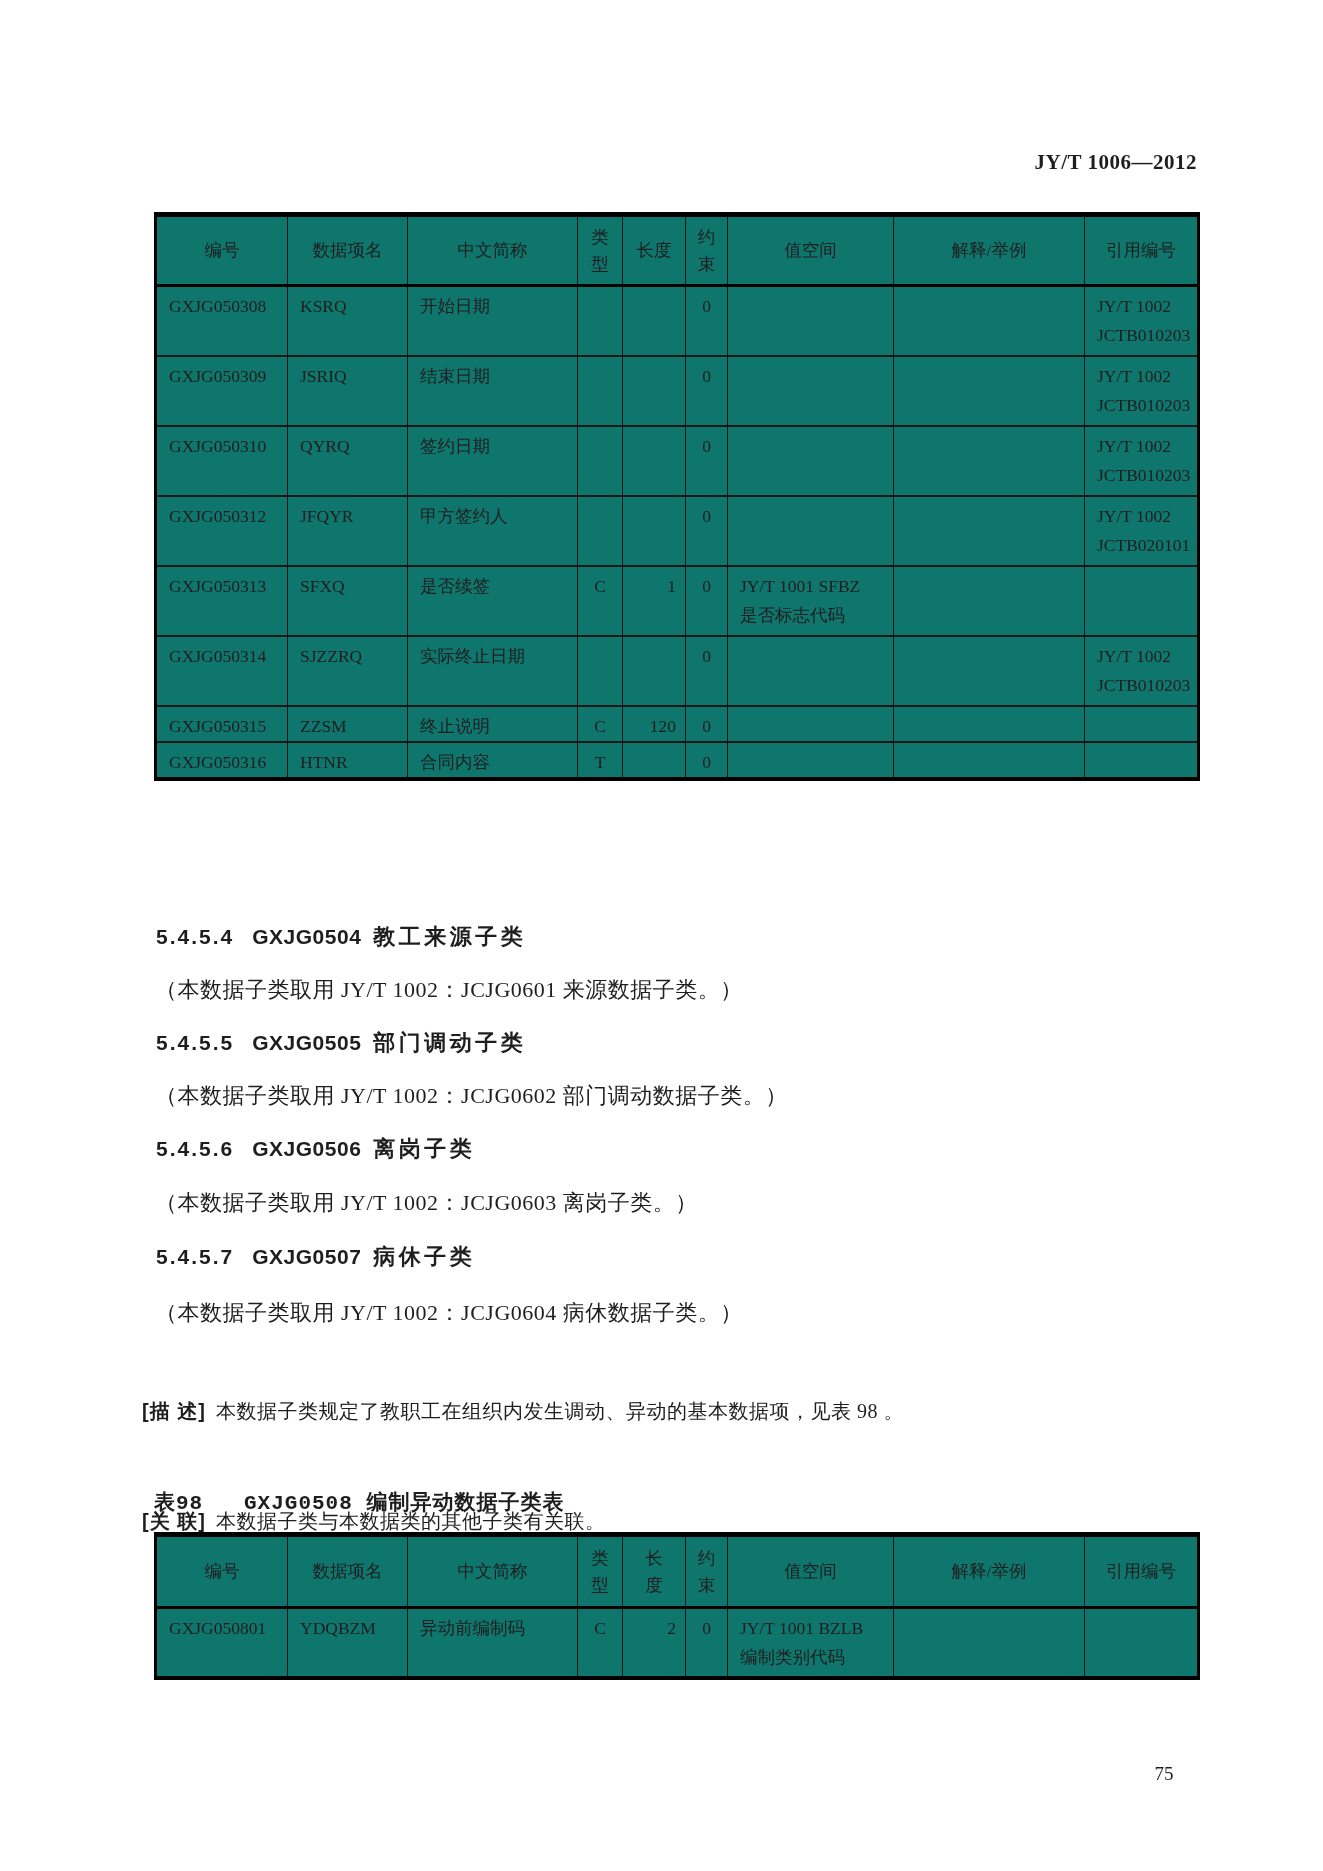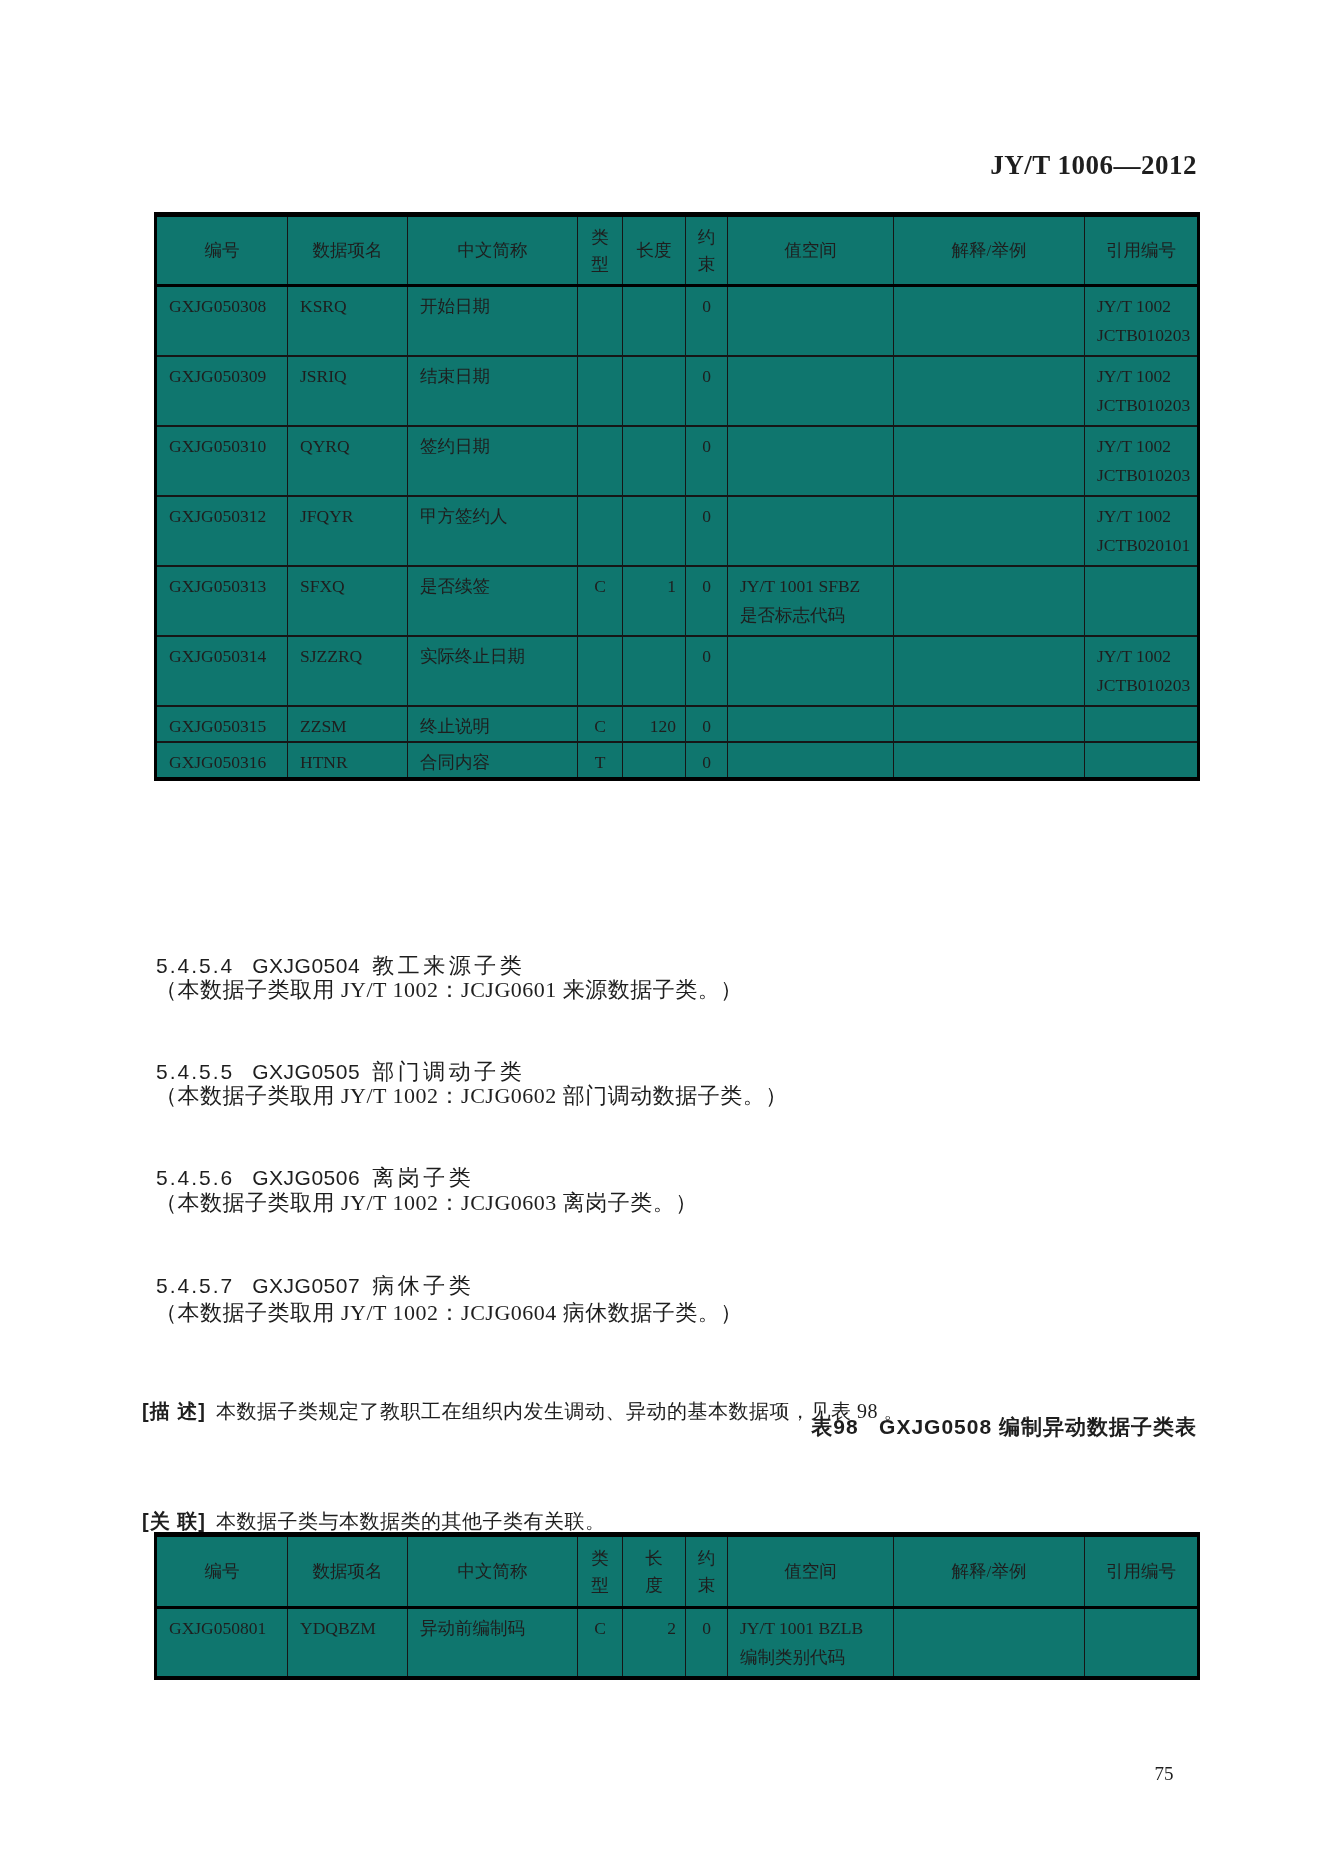--- a/index.html
+++ b/index.html
@@ -1,43 +1,43 @@
 <!DOCTYPE html>
 <html><head>
 <meta charset="utf-8">
 <style>
   html,body{margin:0;padding:0;background:#ffffff;}
   .page{position:relative;width:1323px;height:1871px;background:#ffffff;overflow:hidden;
         color:#1e1e1e;font-family:"Liberation Serif","DejaVu Serif",serif;}
-  .doc-code{position:absolute;top:150px;right:126px;font-size:27px;font-weight:bold;letter-spacing:.5px;}
+  .doc-code{position:absolute;top:150px;right:126px;font-size:21px;font-weight:bold;letter-spacing:.5px;}
   
   .dt{position:absolute;left:154px;border-collapse:collapse;table-layout:fixed;
       border:3px solid #000;border-top-width:5px;border-bottom-width:4px;background:#0f766e;}
   .dt th{border:1px solid #161616;border-bottom:3px solid #000;font-weight:normal;text-align:center;
          vertical-align:middle;font-size:17.5px;line-height:27px;white-space:pre-line;padding:0;}
   .dt td{border:1px solid #161616;border-top-width:2px;vertical-align:top;font-size:17.5px;
          line-height:29px;padding:5px 6px 0 12px;white-space:pre-wrap;overflow:hidden;}
   .t1 thead tr{height:71px;}
   .t2 thead tr{height:73px;}
   tr.r2{height:70px;} tr.r1{height:36px;}
   td.c-tp{text-align:center;padding-left:2px;padding-right:2px;}
   td.c-ln{text-align:right;padding-right:9px;padding-left:2px;}
   td.c-cs{text-align:center;padding-left:2px;padding-right:2px;}
   
   .sec-h{position:absolute;left:156px;font-family:"Liberation Sans","DejaVu Sans",sans-serif;
-         font-weight:normal;font-size:21px;white-space:nowrap;margin-top:29px;}
+         font-weight:bold;font-size:21px;white-space:nowrap;}
   .sh-num{letter-spacing:2px;margin-right:18px;}
   .sh-code{letter-spacing:.5px;margin-right:12px;}
   .sh-title{font-size:22px;letter-spacing:3.5px;}
   .sec-p{position:absolute;left:155px;font-size:22px;letter-spacing:.5px;white-space:pre-wrap;}
   .kv{position:absolute;left:142px;font-size:20px;white-space:nowrap;}
   .kv-lbl{font-family:"Liberation Sans","DejaVu Sans",sans-serif;font-weight:bold;letter-spacing:1px;margin-right:10px;}
   .kv-txt{letter-spacing:.5px;}
-  .tbl-caption{position:absolute;left:154px;width:1043px;top:1413px;text-align:right;
-               font-family:Liberation Sans, sans-serif;font-weight:bold;
+  .tbl-caption{position:absolute;left:154px;width:1043px;top:1488px;text-align:left;
+               font-family:Liberation Mono, monospace;font-weight:bold;
                font-size:21px;letter-spacing:1px;white-space:pre-wrap;}
   .page-num{position:absolute;left:1128px;width:72px;top:1763px;text-align:center;font-size:19px;}
 </style>
 </head>
 <body>
 
 <div class="page">
 
   <div class="doc-code">JY/T 1006—2012</div>
 

